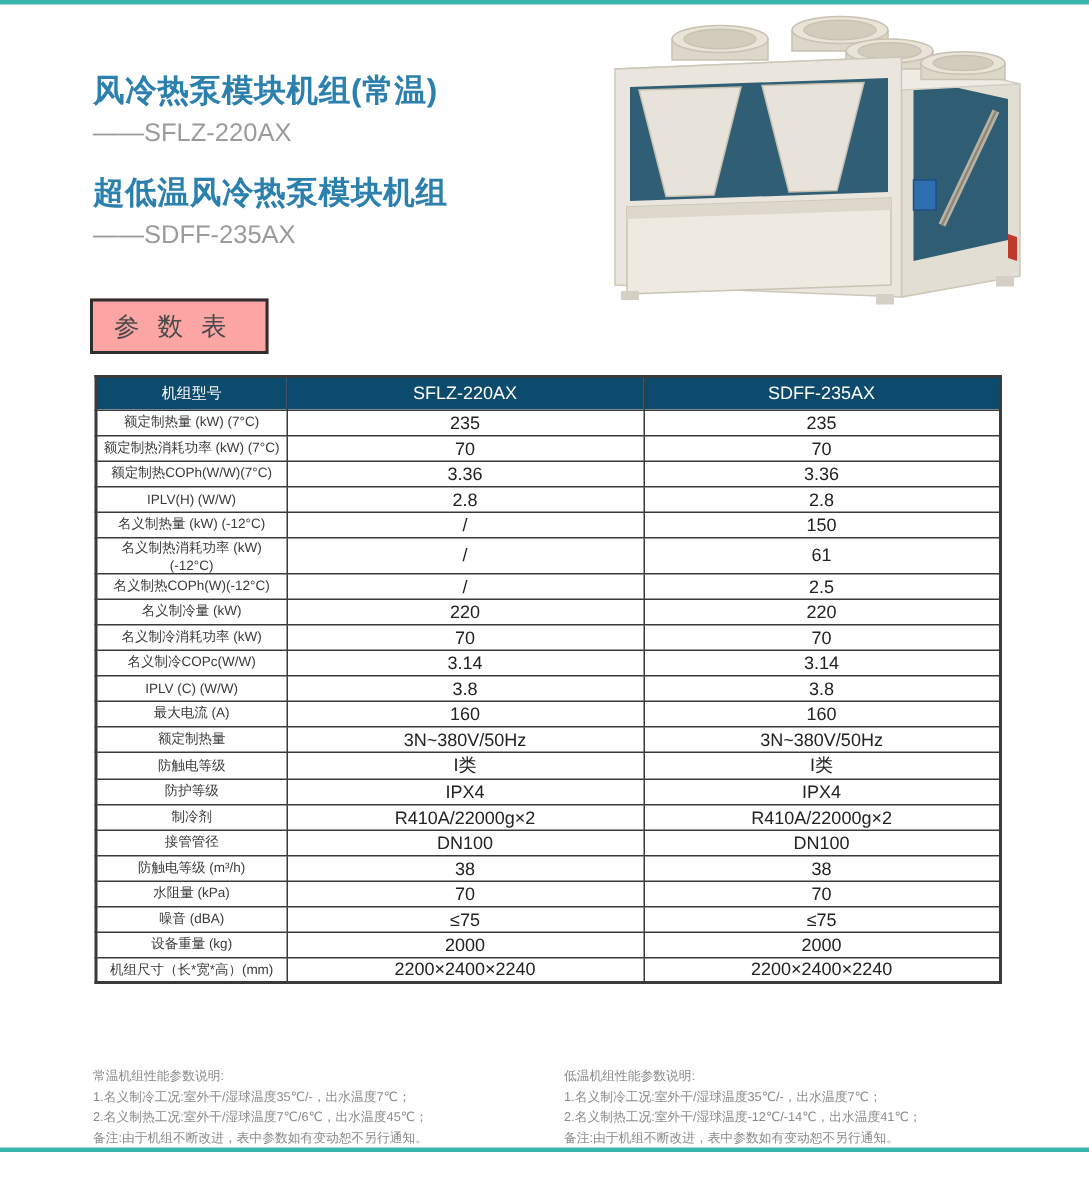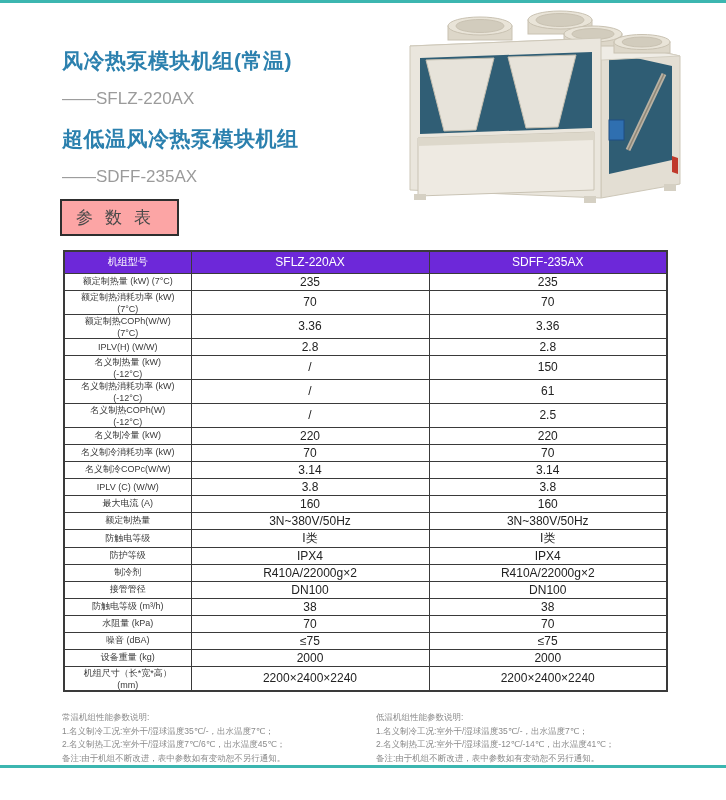--- a/index.html
+++ b/index.html
@@ -7,41 +7,41 @@
   body { font-family:"Liberation Sans","DejaVu Sans",sans-serif; }
   .page { position:relative; width:726px; height:768px; background:#ffffff; overflow:hidden; margin:0 auto; }
 
   .edge-bar { position:absolute; left:0; width:726px; height:3px; background:#3cb6b0; }
   .edge-bar.top { top:0; }
   .edge-bar.bottom { bottom:0; }
 
   
   .titles { position:absolute; left:62px; top:48px; width:330px; }
   .product-title { font-size:21px; font-weight:700; color:#2b80ae; letter-spacing:0.5px; line-height:26px; }
-  .product-model { font-size:17px; color:#9b9b9b; line-height:22px; margin-top:14px; }
+  .product-model { font-size:17px; color:#9b9b9b; line-height:22px; margin-top:4px; }
   .title-block + .title-block { margin-top:16px; }
 
   
   .photo-wrap { position:absolute; left:388px; top:8px; width:330px; height:210px; }
 
   
   .param-box { position:absolute; left:60px; top:199px; border:2px solid #2e2e2e; padding:5px 14px;
                font-size:17px; color:#4a4a4a; letter-spacing:12px; background:#fca5a5; }
 
   
   .spec-table { position:absolute; left:63px; top:250px; width:603px; border-collapse:collapse;
                 table-layout:fixed; border:2px solid #3a3a3a; }
   .spec-table col.c1 { width:127px; }
   .spec-table col.c2 { width:238px; }
   .spec-table col.c3 { width:238px; }
-  .spec-table th { background:#6d28d9; color:#ffffff; font-weight:400; height:22px;
+  .spec-table th { background:#0c4a6e; color:#ffffff; font-weight:400; height:22px;
                    font-size:12px; border:1px solid #3a3a3a; text-align:center; }
   .spec-table th.first { font-size:10px; }
   .spec-table td { border:1px solid #3a3a3a; height:17px; text-align:center; background:#ffffff; }
-  .spec-table td.label { font-size:9px; color:#3a3a3a; padding:0 16px;margin-left:24px; }
+  .spec-table td.label { font-size:9px; color:#3a3a3a; padding:0 4px;margin-left:24px; }
   .spec-table td.value { font-size:12px; color:#222222; }
 
   
   .note { position:absolute; top:711px; width:308px; font-size:8.5px; color:#8a8a8a; line-height:13.5px; }
   .note.left { left:62px; }
   .note.right { left:376px; }
 </style>
 </head>
 <body>
 

